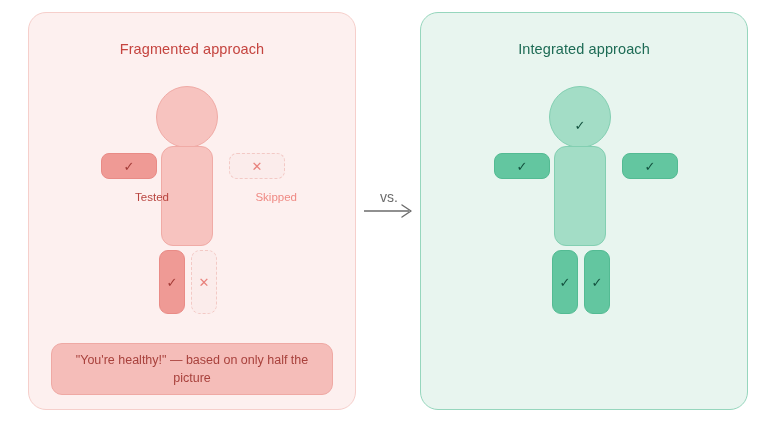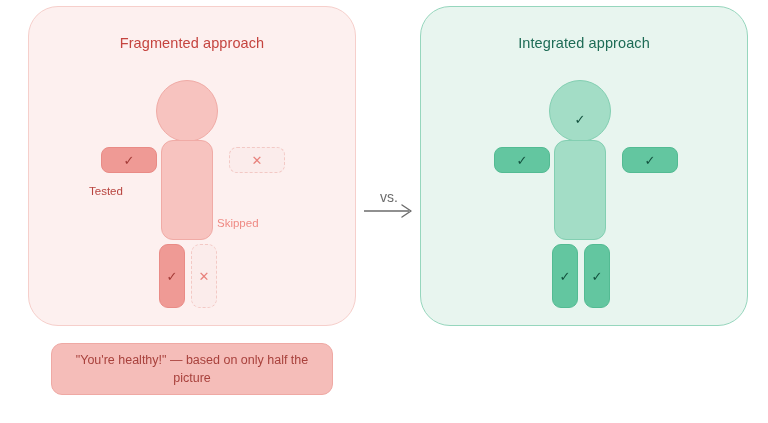--- a/index.html
+++ b/index.html
@@ -16,24 +16,24 @@
   .canvas {
     position: relative;
     width: 768px;
     height: 423px;
     background: #ffffff;
   }
 
   
   .panel {
     position: absolute;
-    top: 6px;
+    top: 12px;
     width: 328px;
-    height: 320px;
-    border-radius: 30px;
+    height: 398px;
+    border-radius: 18px;
     box-sizing: border-box;
   }
   .panel-left {
     left: 28px;
     background: #fdf0ef;
     border: 1.3px solid #f6cfcb;
   }
   .panel-right {
     left: 420px;
     background: #e8f5ef;
@@ -124,25 +124,25 @@
     text-align: center;
     top: 31px;
     font-size: 13px;
     color: #12513e;
   }
 
   
   .part-label {
     position: absolute;
     font-size: 11.5px;
-    text-align: left;
+    text-align: right;
     width: 80px;
   }
   .label-tested  { color: #b8443f; }
-  .label-skipped { color: #ef8a84; margin-top: 32px; }
+  .label-skipped { color: #ef8a84; }
 
   
   .caption {
     position: absolute;
     width: 282px;
     height: 52px;
     border-radius: 11px;
     box-sizing: border-box;
     display: flex;
     align-items: center;

